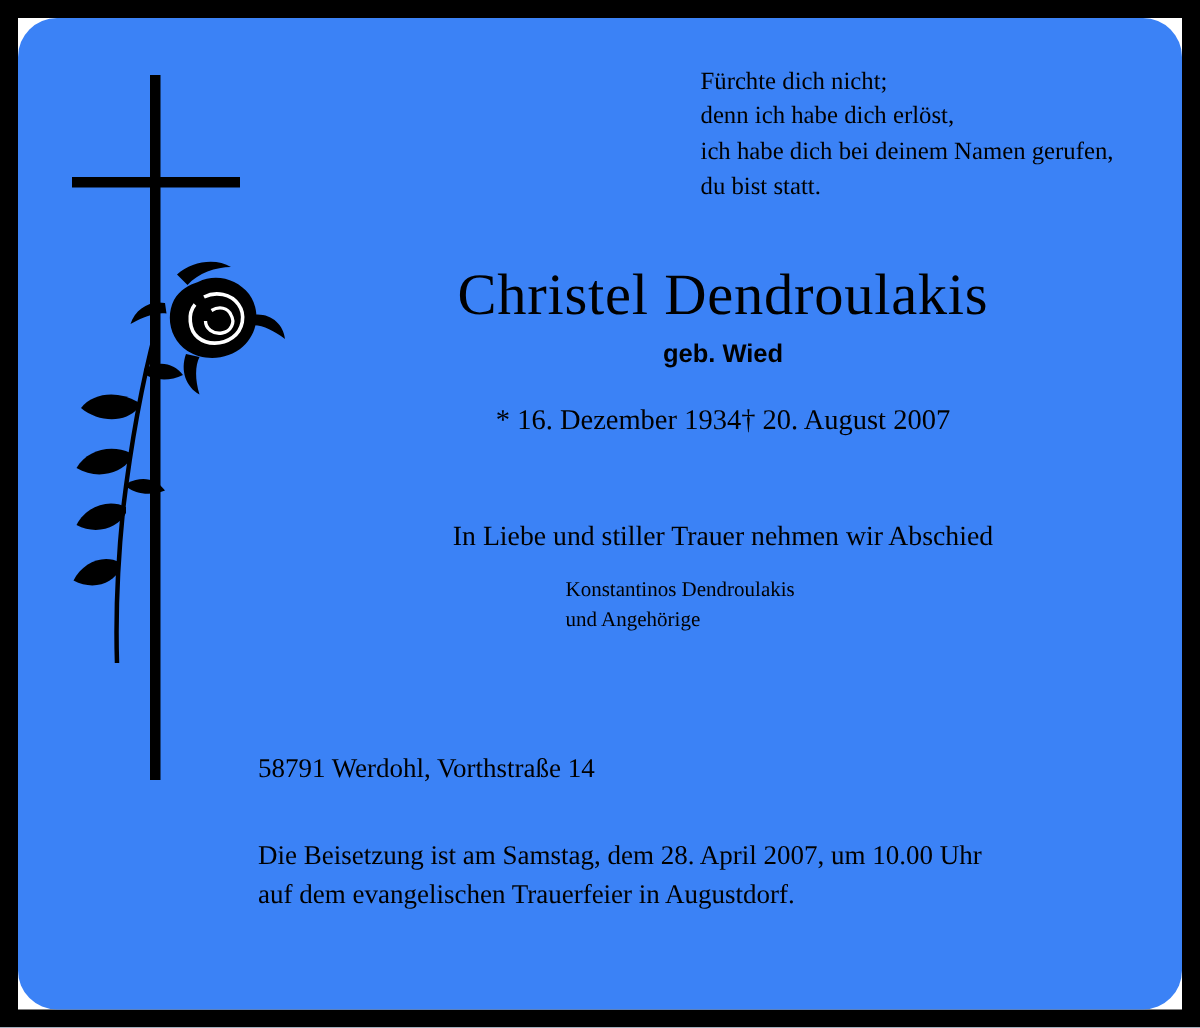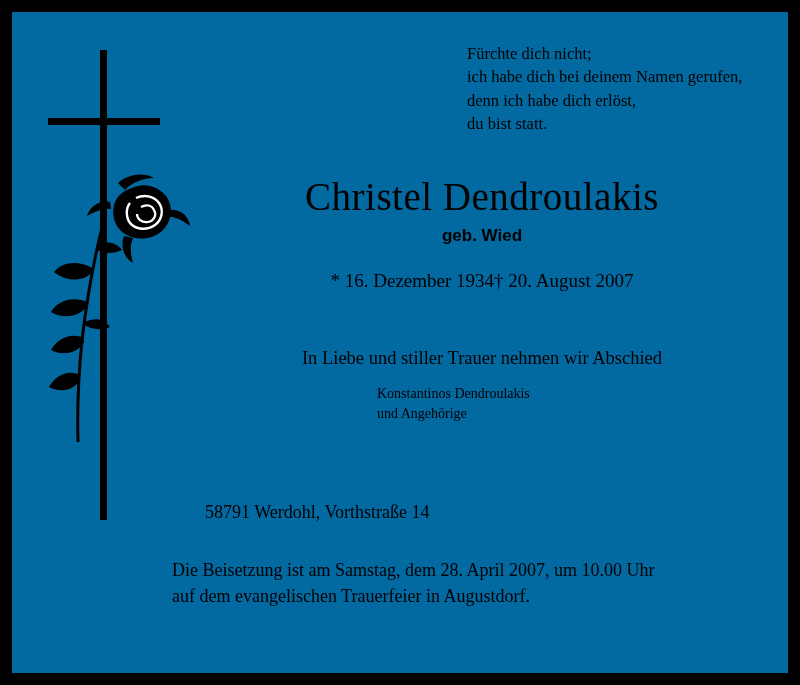--- a/index.html
+++ b/index.html
@@ -19,21 +19,22 @@
     width: 800px;
     height: 685px;
     box-sizing: border-box;
     background: #ffffff;
     border: 12px solid #000000;
   }
   .inner {
     position: relative;
     width: 100%;
     height: 100%;
-    background: #0369a1;
+    background: #3b82f6;
+    border-radius: 26px;
   }
 
   
   .emblem {
     position: absolute;
     left: 28px;
     top: 38px;
     width: 150px;
     height: 470px;
   }
@@ -96,21 +97,20 @@
     font-size: 14px;
     line-height: 1.42;
     text-align: left;
   }
 
   .address {
     position: absolute;
     left: 160px;
     top: 490px;
     font-size: 18px;
-    margin-left: 33px;
   }
 
   .service {
     position: absolute;
     left: 160px;
     top: 545px;
     width: 625px;
     font-size: 18px;
     line-height: 1.45;
   }
@@ -152,22 +152,22 @@
           <path d="M78 133 C88 124, 104 122, 114 128 C104 128, 92 132, 85 140 Z" fill="#000000"></path>
           <path d="M128 160 C140 158, 149 166, 150 176 C142 170, 134 166, 127 167 Z" fill="#000000"></path>
           <path d="M84 186 C80 197, 84 208, 93 213 C90 203, 90 194, 93 188 Z" fill="#000000"></path>
           <path d="M70 152 C60 150, 50 156, 47 166 C56 161, 64 158, 71 159 Z" fill="#000000"></path>
         </g>
       </svg>
     </div>
 
     <div class="verse">
       <div>Fürchte dich nicht;</div>
+      <div>denn ich habe dich erlöst,</div>
       <div>ich habe dich bei deinem Namen gerufen,</div>
-      <div>denn ich habe dich erlöst,</div>
       <div>du bist statt.</div>
     </div>
 
     <div class="name-block">
       <div class="deceased-name">Christel Dendroulakis</div>
       <div class="maiden-name">geb. Wied</div>
     </div>
 
     <div class="dates">
       <span class="birth">* 16. Dezember 1934</span><span class="death">† 20. August 2007</span>

